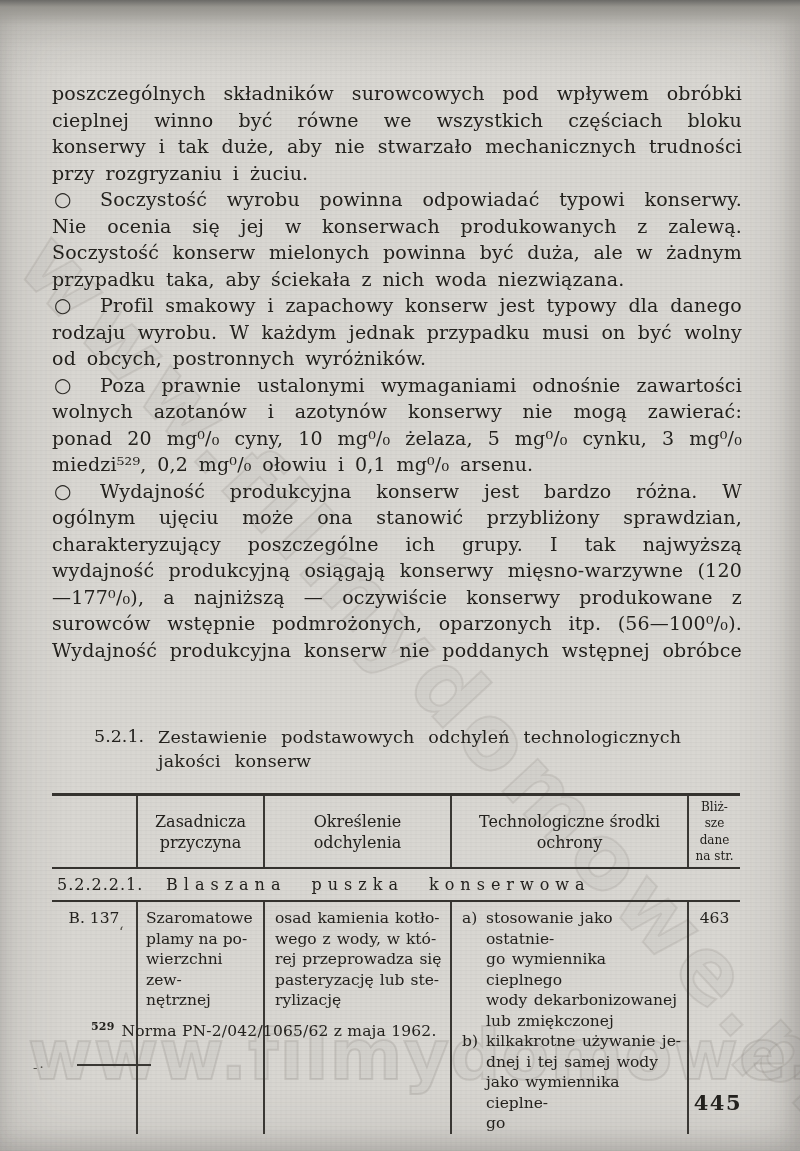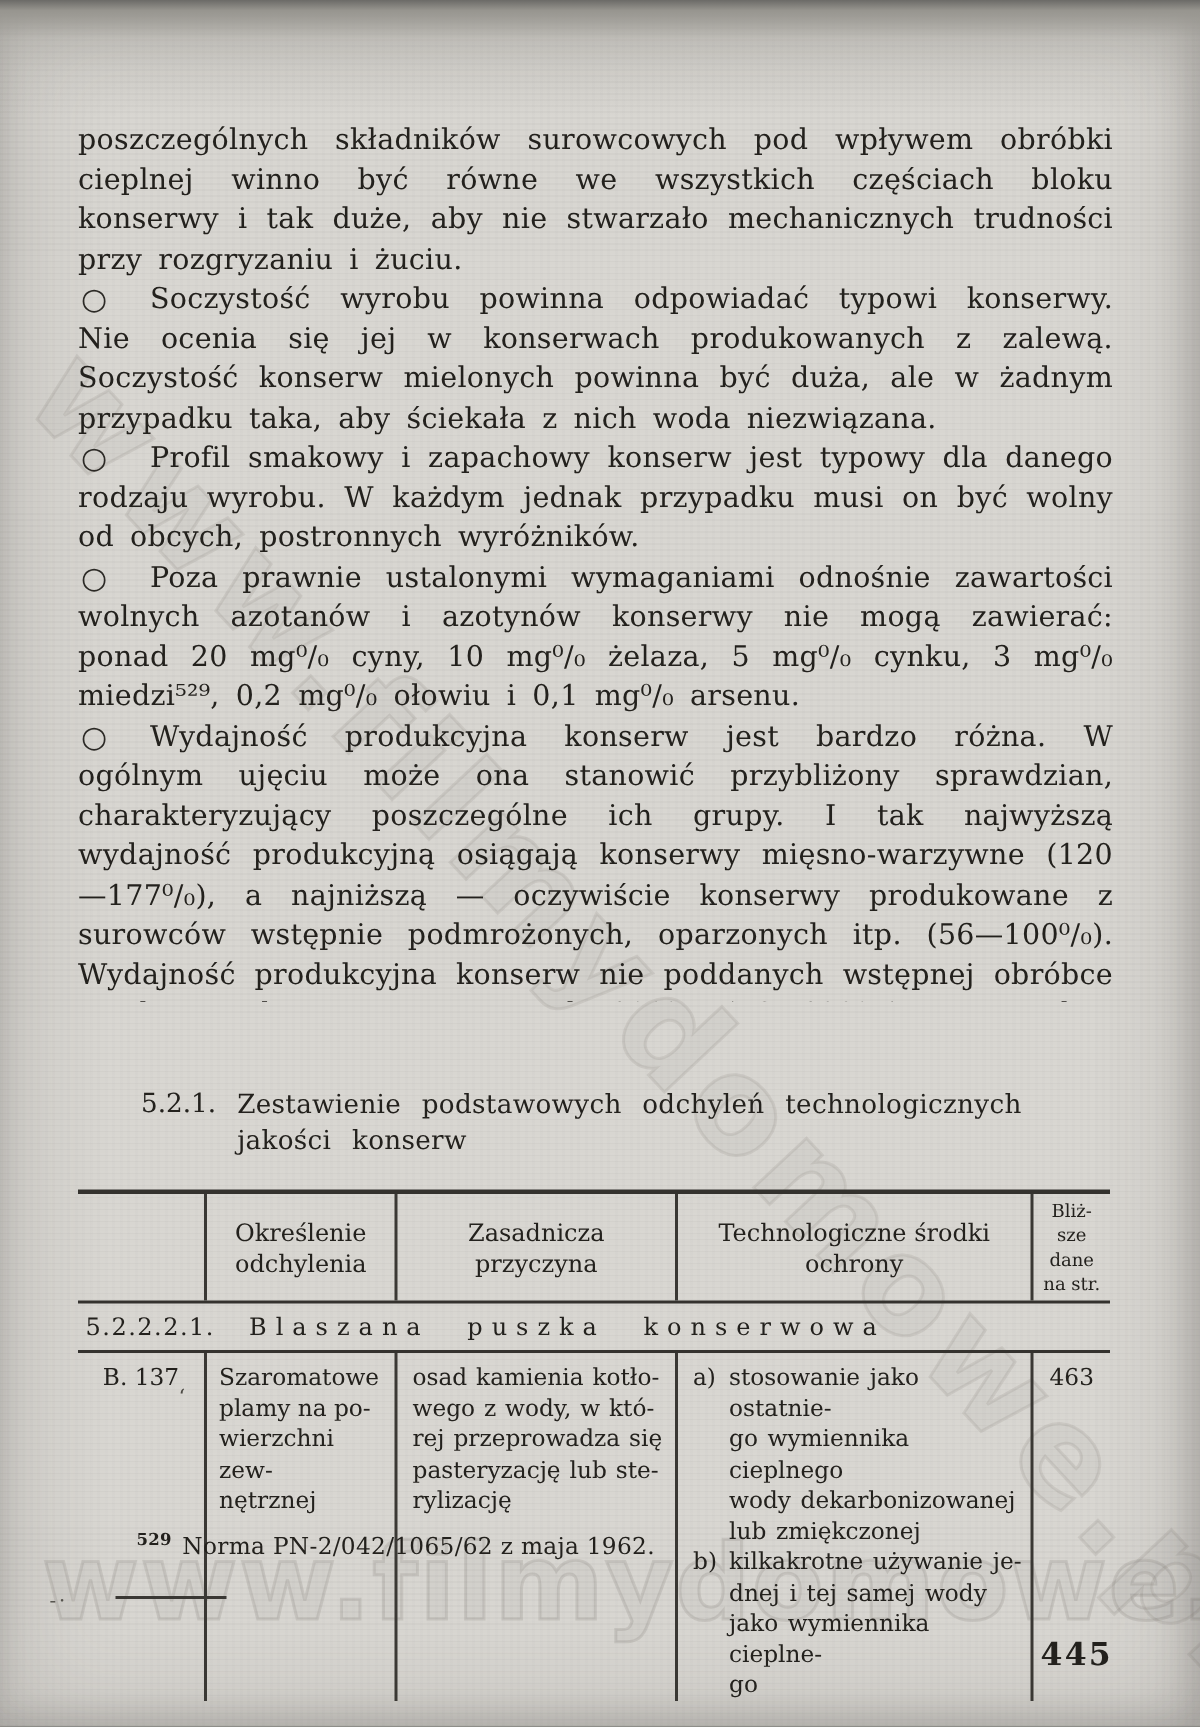--- a/index.html
+++ b/index.html
@@ -84,24 +84,24 @@
   <div class="h2">
     <span class="h2num">5.2.1.</span>
     <span class="h2text">Zestawienie podstawowych odchyleń technologicznych
 jakości konserw</span>
   </div>
 
   <div class="tbl">
     <div class="rule"></div>
     <div class="t-header">
       <div class="hc"></div>
+      <div class="hc bl">Zasadnicza
+przyczyna</div>
       <div class="hc bl">Określenie
 odchylenia</div>
-      <div class="hc bl">Zasadnicza
-przyczyna</div>
       <div class="hc bl">Technologiczne środki
 ochrony</div>
       <div class="hc bl small">Bliż-
 sze
 dane
 na str.</div>
     </div>
     <div class="t-section">
       <span class="sec-id">5.2.2.2.1.</span>
       <span class="sec-title">Blaszana puszka konserwowa</span>

